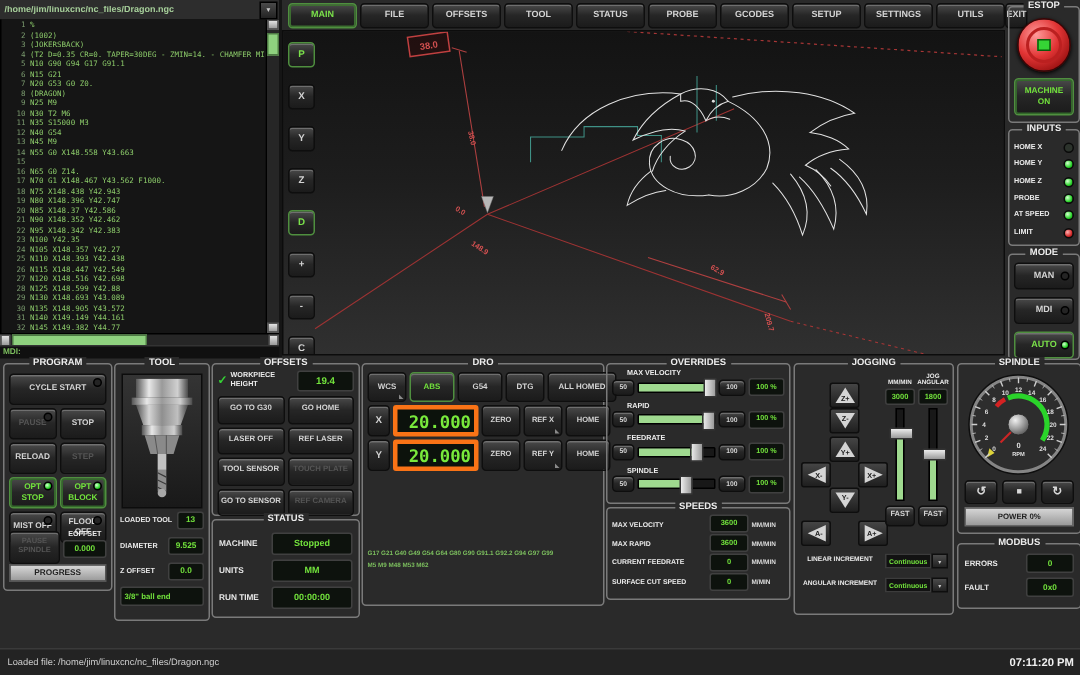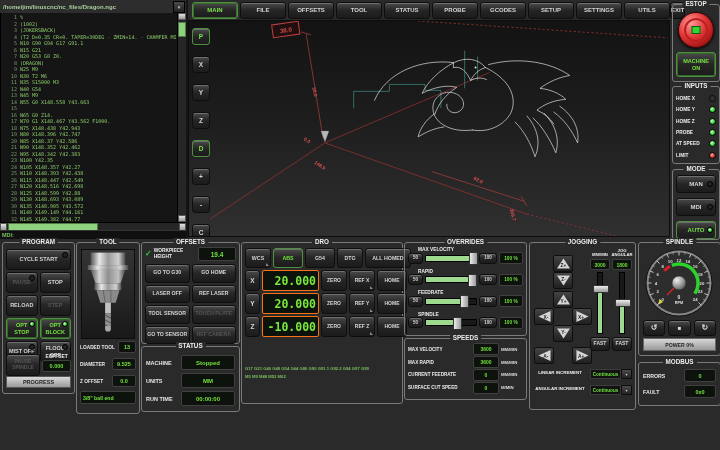--- a/index.html
+++ b/index.html
@@ -113,21 +113,21 @@
   .droh .btn{height:18px;font-size:5.3px;}
   .droh .btn:nth-child(1){width:24px;}
   .droh .btn:nth-child(2){width:28px;}
   .droh .btn:nth-child(3){width:28px;}
   .droh .btn:nth-child(4){width:24px;}
   .droh .btn:nth-child(5){width:44px;}
   .droh .active{color:#72e23c;border-color:#4f8f3f;}
   .drorows{position:absolute;left:3px;top:27px;display:flex;flex-direction:column;gap:2px;}
   .dror{display:flex;gap:2px;height:21px;}
   .axbtn{width:13px;font-size:6.5px;}
-  .droval{width:57px;background:#0c120c;border:1px solid #f97316;border-radius:2px;color:#79e93c;font-family:"DejaVu Sans Mono",monospace;font-size:11.5px;font-weight:bold;display:flex;align-items:center;justify-content:flex-end;padding-right:2px;box-sizing:border-box;}
+  .droval{width:57px;background:#0c120c;border:3px solid #f97316;border-radius:2px;color:#79e93c;font-family:"DejaVu Sans Mono",monospace;font-size:11.5px;font-weight:bold;display:flex;align-items:center;justify-content:flex-end;padding-right:2px;box-sizing:border-box;}
   .zerobtn,.refbtn{width:24px;font-size:5px;}
   .homebtn{width:28px;font-size:5px;}
   .sub::after,.refbtn::after{content:"";position:absolute;right:1px;bottom:1px;border-left:3px solid transparent;border-top:3px solid #8a8a8a;transform:rotate(180deg);}
   .codesline{position:absolute;left:3px;width:153px;font-size:4.2px;font-weight:bold;color:#7cbf5e;white-space:nowrap;overflow:hidden;}
 
   
   .ovgrp{left:404px;top:242px;width:121px;height:92px;}
   .ovlist{position:absolute;left:3px;right:3px;top:4px;}
   .ov{height:20.5px;margin-bottom:1px;}
   .ovlabel{font-size:4.8px;color:#ececec;font-weight:bold;margin-left:10px;}
@@ -704,35 +704,20 @@
         <div class="dror">
         <div class="btn axbtn">
             <span>Y</span>
           </div>
         <div class="droval">20.000</div>
         <div class="btn zerobtn">
             <span>ZERO</span>
           </div>
         <div class="btn refbtn">
             <span>REF Y</span>
-          </div>
-        <div class="btn homebtn">
-            <span>HOME</span>
-          </div>
-      </div>
-        <div class="dror">
-        <div class="btn axbtn">
-            <span>Z</span>
-          </div>
-        <div class="droval">-10.000</div>
-        <div class="btn zerobtn">
-            <span>ZERO</span>
-          </div>
-        <div class="btn refbtn">
-            <span>REF Z</span>
           </div>
         <div class="btn homebtn">
             <span>HOME</span>
           </div>
       </div>
       </div>
     <div class="codesline" style="top:123px">G17 G21 G40 G49 G54 G64 G80 G90 G91.1 G92.2 G94 G97 G99</div>
     <div class="codesline" style="top:131px">M5 M9 M48 M53 M62</div>
   </div>
 
@@ -981,14 +966,18 @@
         <span class="mlabel">ERRORS</span>
         <span class="vbox mval">0</span>
       </div>
       <div class="mrow">
         <span class="mlabel">FAULT</span>
         <span class="vbox mval">0x0</span>
       </div>
     </div>
   </div>
 
+  <div class="statusbar">
+    <span class="loadedfile">Loaded file: /home/jim/linuxcnc/nc_files/Dragon.ngc</span>
+    <span class="clock">07:11:20 PM</span>
+  </div>
 
 </div>
 
 </body></html>

